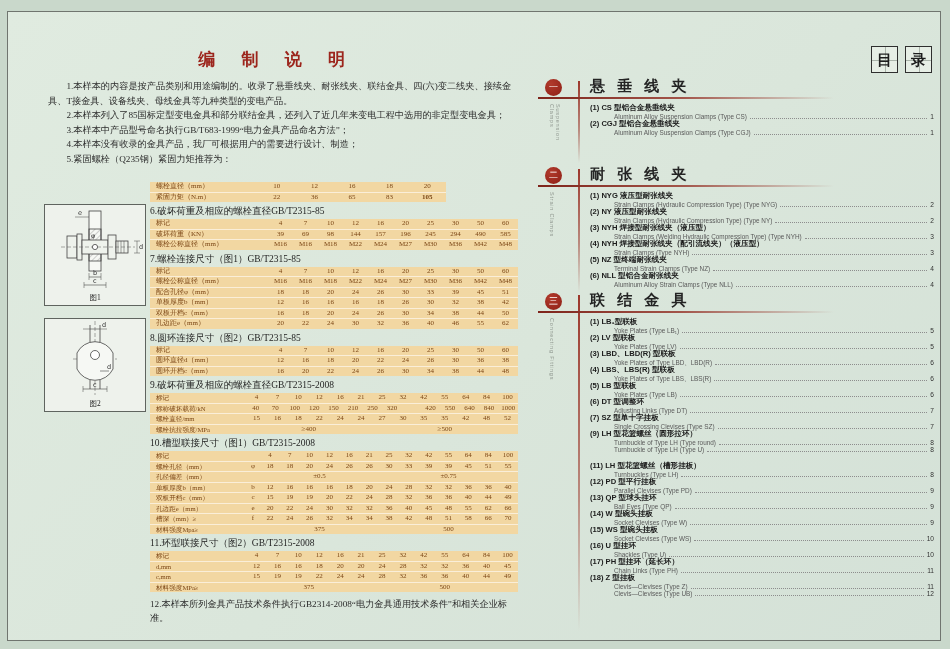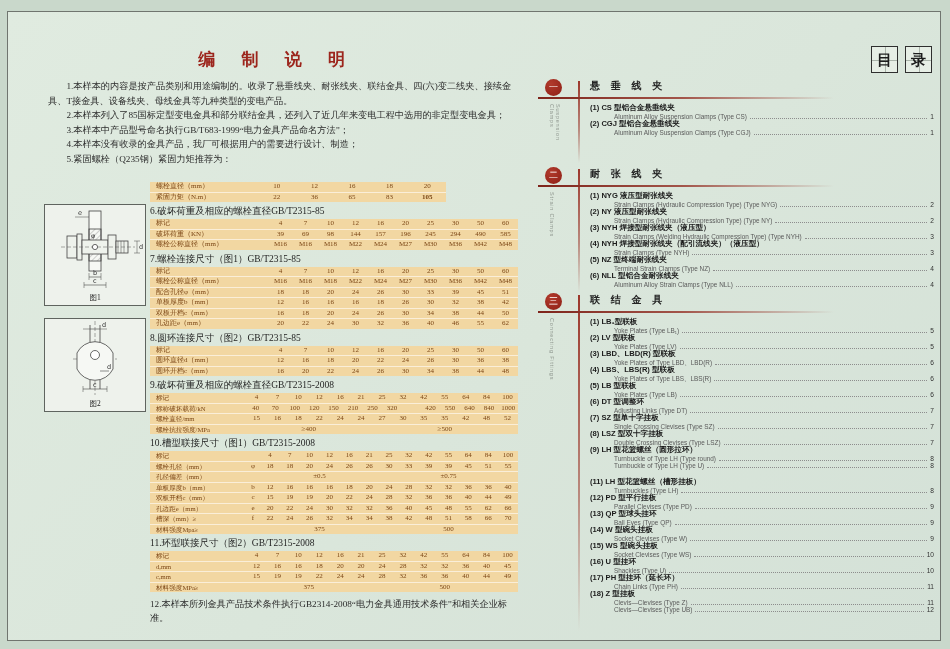--- a/index.html
+++ b/index.html
@@ -54,21 +54,21 @@
   .rail{position:absolute;left:40px;top:3px;width:2px;
         background:linear-gradient(to bottom,#9c372b,#b98a7e 60%,rgba(190,150,140,0));}
   .sec1 .rail{height:82px;} .sec2 .rail{height:124px;} .sec3 .rail{height:336px;}
   .sec-rule{position:absolute;left:0;top:19px;height:2px;width:322px;
             background:linear-gradient(to right,#7e241b,#a3554a 45%,rgba(180,130,120,0) 92%);}
   .num-circle{position:absolute;left:7px;top:1px;width:17px;height:17px;border-radius:50%;
               background:radial-gradient(circle at 35% 30%,#b13a2c,#8e1f16);
               color:#fff;font-size:9px;line-height:17px;text-align:center;}
   .side-text{position:absolute;left:11px;top:26px;writing-mode:vertical-rl;
              font-size:5.5px;letter-spacing:0.8px;color:#8f978f;}
-  .sec-title{margin:0 0 0 52px;font-size:10px;font-weight:bold;letter-spacing:4px;
+  .sec-title{margin:0 0 0 52px;font-size:15px;font-weight:bold;letter-spacing:4px;
              color:#242424;height:18px;line-height:16px;}
   .toc-items{margin:8px 0 0 52px;width:344px;}
   .toc-item{height:16px;}
   .item-cn{font-size:7.6px;font-weight:bold;color:#1c1c1c;height:8.5px;line-height:8.5px;white-space:nowrap;}
   .item-en-row{display:flex;align-items:flex-end;height:7.5px;padding-left:24px;}
   .item-en{font-size:6.4px;color:#5a5a5a;line-height:7.5px;white-space:nowrap;}
   .leader{flex:1 1 0%;border-bottom:1px dotted #8d8d8d;margin:0 3px 1.5px 3px;min-width:8px;}
   .item-page{font-size:6.6px;color:#333;line-height:7.5px;}
 </style>
 </head>
@@ -724,28 +724,20 @@
           </div>
           <div class="toc-item">
             <div class="item-cn">(7) SZ 型单十字挂板</div>
             <div class="item-en-row">
               <span class="item-en">Single Crossing Clevises (Type SZ)</span>
               <span class="leader"></span>
               <span class="item-page">7</span>
             </div>
           </div>
           <div class="toc-item">
-            <div class="item-cn">(8) LSZ 型双十字挂板</div>
-            <div class="item-en-row">
-              <span class="item-en">Double Crossing Clevises (Type LSZ)</span>
-              <span class="leader"></span>
-              <span class="item-page">7</span>
-            </div>
-          </div>
-          <div class="toc-item">
             <div class="item-cn">(9) LH 型花篮螺丝（圆形拉环）</div>
             <div class="item-en-row">
               <span class="item-en">Turnbuckle of Type LH (Type round)</span>
               <span class="leader"></span>
               <span class="item-page">8</span>
             </div>
           </div>
           <div class="toc-item">
             <div class="item-en-row">
               <span class="item-en">Turnbuckle of Type LH (Type U)</span>

